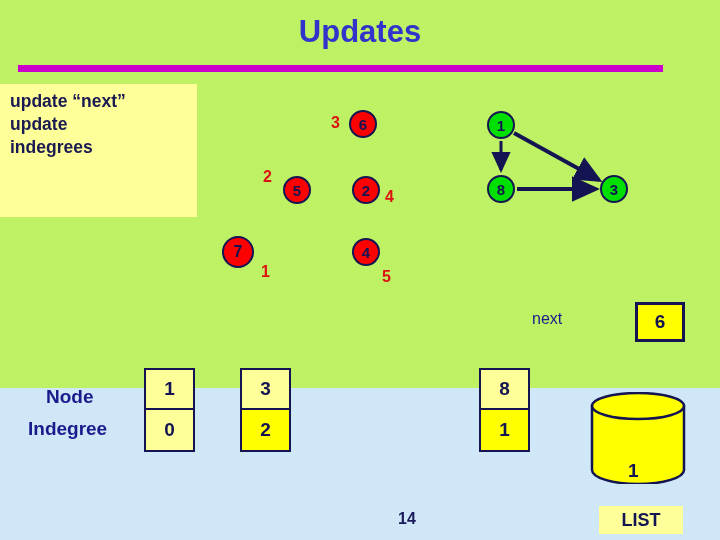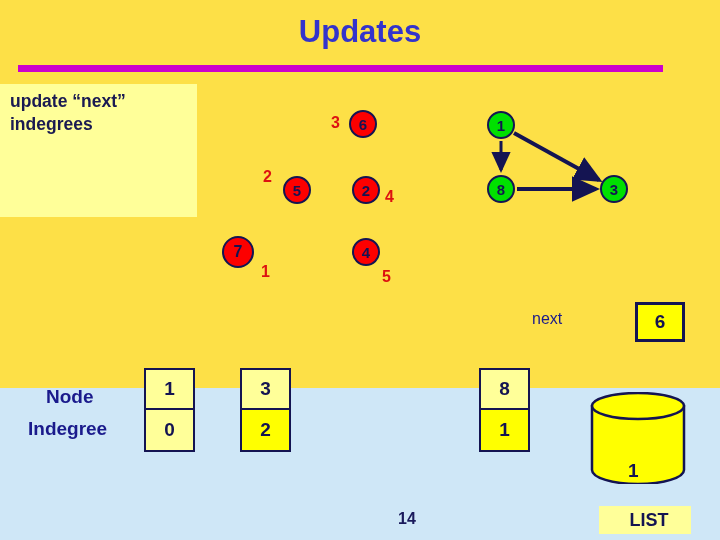--- a/index.html
+++ b/index.html
@@ -10,21 +10,21 @@
     width: 720px;
     height: 540px;
     background: #cfe7f7;
     font-family: "Liberation Sans", sans-serif;
     overflow: hidden;
   }
   #slide {
     position: relative;
     width: 720px;
     height: 388px;
-    background: #fde047;
+    background: #bef264;
   }
 
   
   .slide-title {
     position: absolute;
     left: 0;
     top: 14px;
     width: 720px;
     text-align: center;
     font-size: 31px;
@@ -180,21 +180,20 @@
     top: 506px;
     width: 84px;
     height: 28px;
     background: #ffff99;
     display: flex;
     align-items: center;
     justify-content: center;
     font-size: 18px;
     font-weight: bold;
     color: #141452;
-    padding-left: 8px;
   }
 
   
   .page-number {
     position: absolute;
     left: 398px;
     top: 510px;
     font-size: 16px;
     font-weight: bold;
     color: #1a1a5c;
@@ -203,20 +202,21 @@
 </head>
 <body>
 
 <div id="slide">
 
   <div class="slide-title">Updates</div>
   <div class="title-rule"></div>
 
   <div class="notes-box">
     <div class="notes-line">update “next”</div>
+    <div class="notes-line">update</div>
     <div class="notes-line">indegrees</div>
   </div>
 
   <svg class="arrow-layer" viewBox="0 0 720 540">
     <defs>
       <marker id="ah" markerWidth="7" markerHeight="7" refX="6" refY="3.2" orient="auto">
         <path d="M0,0 L7,3.2 L0,6.4 z" fill="#141452"></path>
       </marker>
     </defs>
     <line x1="501" y1="141" x2="501" y2="170" stroke="#141452" stroke-width="3" marker-end="url(#ah)"></line>

